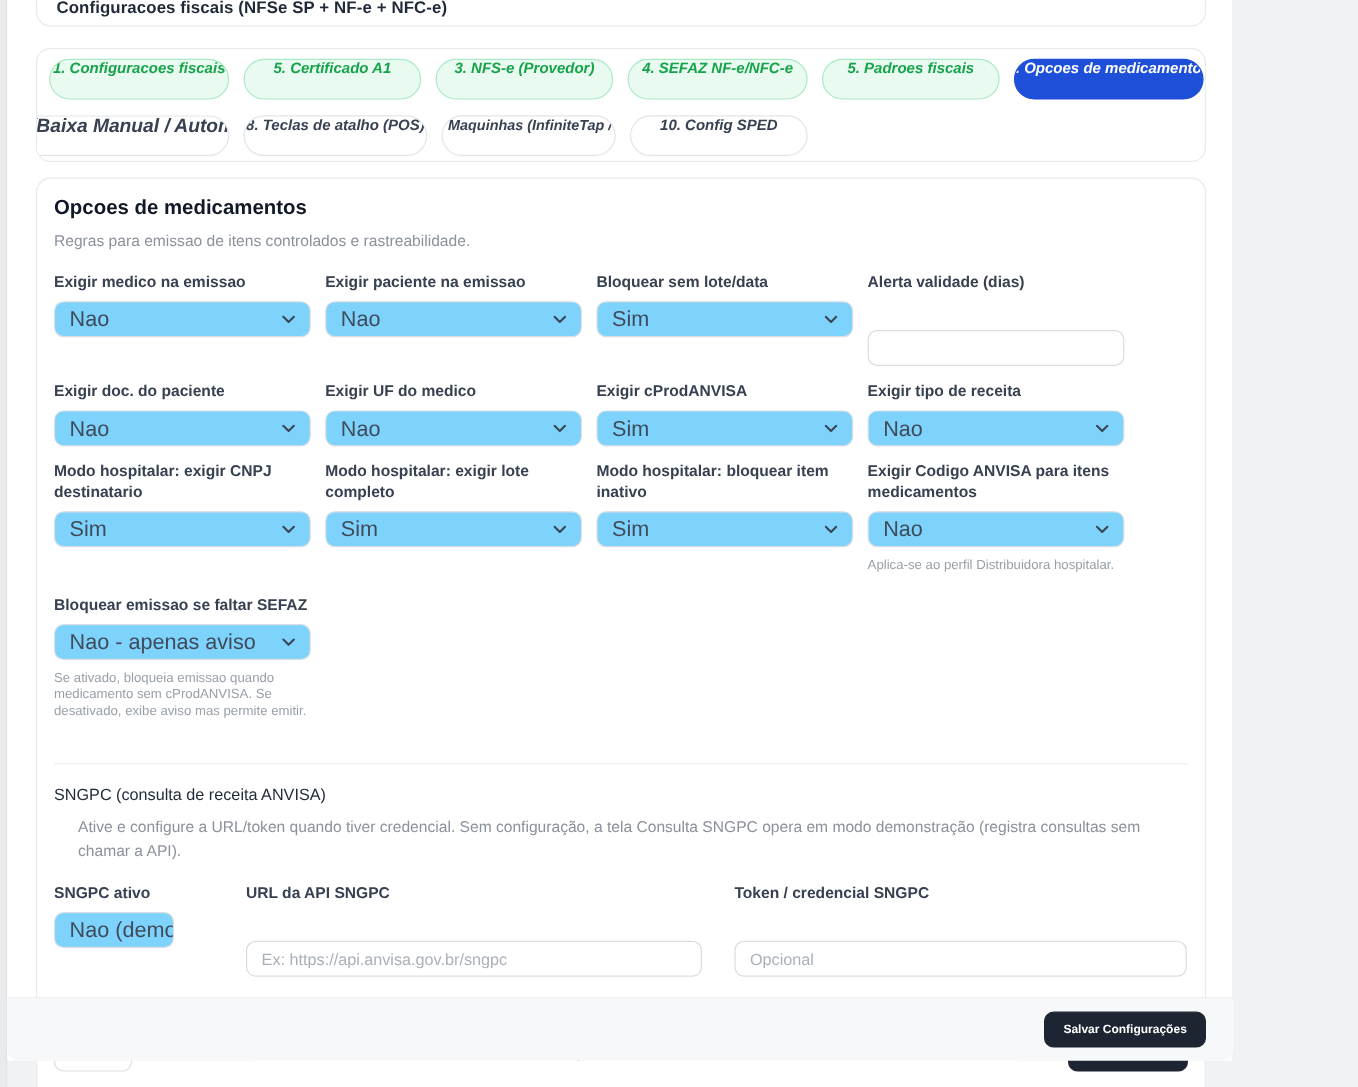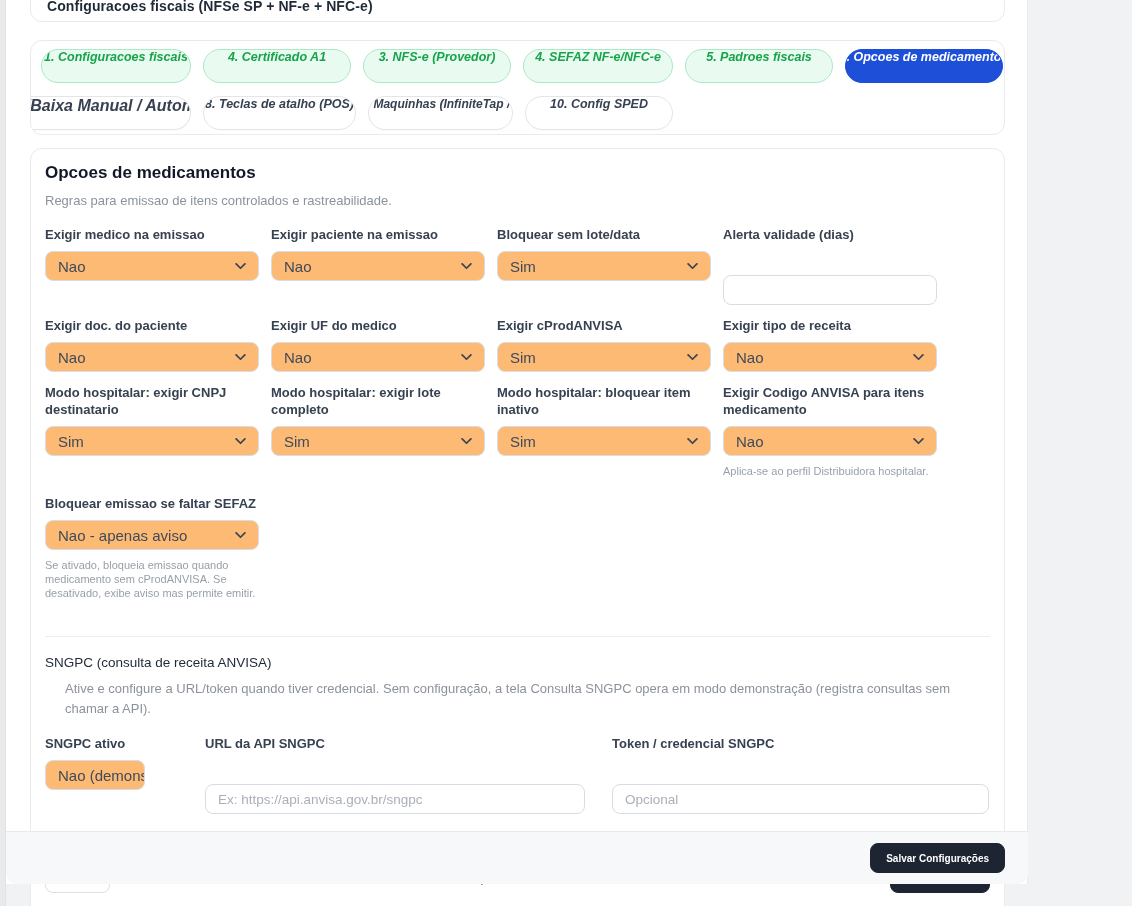--- a/index.html
+++ b/index.html
@@ -67,23 +67,23 @@
   .card-sub { font-size:13px; color:#8b929c; margin-top:10px; }
   .grid {
     margin-top:18px;
     display:grid; grid-template-columns:repeat(4,214px); column-gap:29px; row-gap:15px;gap:12px;
   }
   .cell { display:flex; flex-direction:column; }
   .field-label {
     font-size:13px; font-weight:bold; color:#374151; line-height:17px; margin-bottom:8px;
   }
   .selectbox {
-    height:30px; border:1px solid #d9dde3; border-radius:8px; background:#fdba74;
+    height:30px; border:1px solid #d9dde3; border-radius:8px; background:#7dd3fc;
     display:flex; align-items:center; justify-content:space-between;
-    padding:0 12px; font-size:15px; color:#3f4a5a; cursor:pointer;
+    padding:0 12px; font-size:18px; color:#3f4a5a; cursor:pointer;
     white-space:nowrap; overflow:hidden;
   }
   .selectbox .chev { flex:0 0 auto; margin-left:6px; display:flex; align-items:center; }
   .textinput {
     height:30px; border:1px solid #d9dde3; border-radius:8px; background:#fff;
     padding:0 12px; font-size:13.5px; color:#3f4a5a; width:100%;
     font-family:"Liberation Sans", sans-serif; outline:none;margin-top:24px;
   }
   .textinput::placeholder { color:#aab0b9; }
   .helper { font-size:11px; color:#98a0a9; line-height:14px; margin-top:8px; }
@@ -127,21 +127,21 @@
   <div class="header-card">
     <div class="header-title">Configuracoes fiscais (NFSe SP + NF-e + NFC-e)</div>
   </div>
 
   <div class="tabs-card">
     <div class="tab-row row1">
       <div class="pill green">
           <span>1. Configuracoes fiscais</span>
         </div>
       <div class="pill green w148">
-          <span>4. Certificado A1</span>
+          <span>5. Certificado A1</span>
         </div>
       <div class="pill green w148">
           <span>3. NFS-e (Provedor)</span>
         </div>
       <div class="pill green">
           <span>4. SEFAZ NF-e/NFC-e</span>
         </div>
       <div class="pill green w148">
           <span>5. Padroes fiscais</span>
         </div>
@@ -280,21 +280,21 @@
         <div class="selectbox">
           <span>Sim</span>
           <span class="chev">
               <svg width="11" height="7" viewBox="0 0 12 8">
                 <path d="M1 1l5 5 5-5" fill="none" stroke="#3b4554" stroke-width="2" stroke-linecap="round" stroke-linejoin="round"></path>
               </svg>
             </span>
         </div>
       </div>
       <div class="cell">
-        <div class="field-label">Exigir Codigo ANVISA para itens medicamento</div>
+        <div class="field-label">Exigir Codigo ANVISA para itens medicamentos</div>
         <div class="selectbox">
           <span>Nao</span>
           <span class="chev">
               <svg width="11" height="7" viewBox="0 0 12 8">
                 <path d="M1 1l5 5 5-5" fill="none" stroke="#3b4554" stroke-width="2" stroke-linecap="round" stroke-linejoin="round"></path>
               </svg>
             </span>
         </div>
         <div class="helper">Aplica-se ao perfil Distribuidora hospitalar.</div>
       </div>

